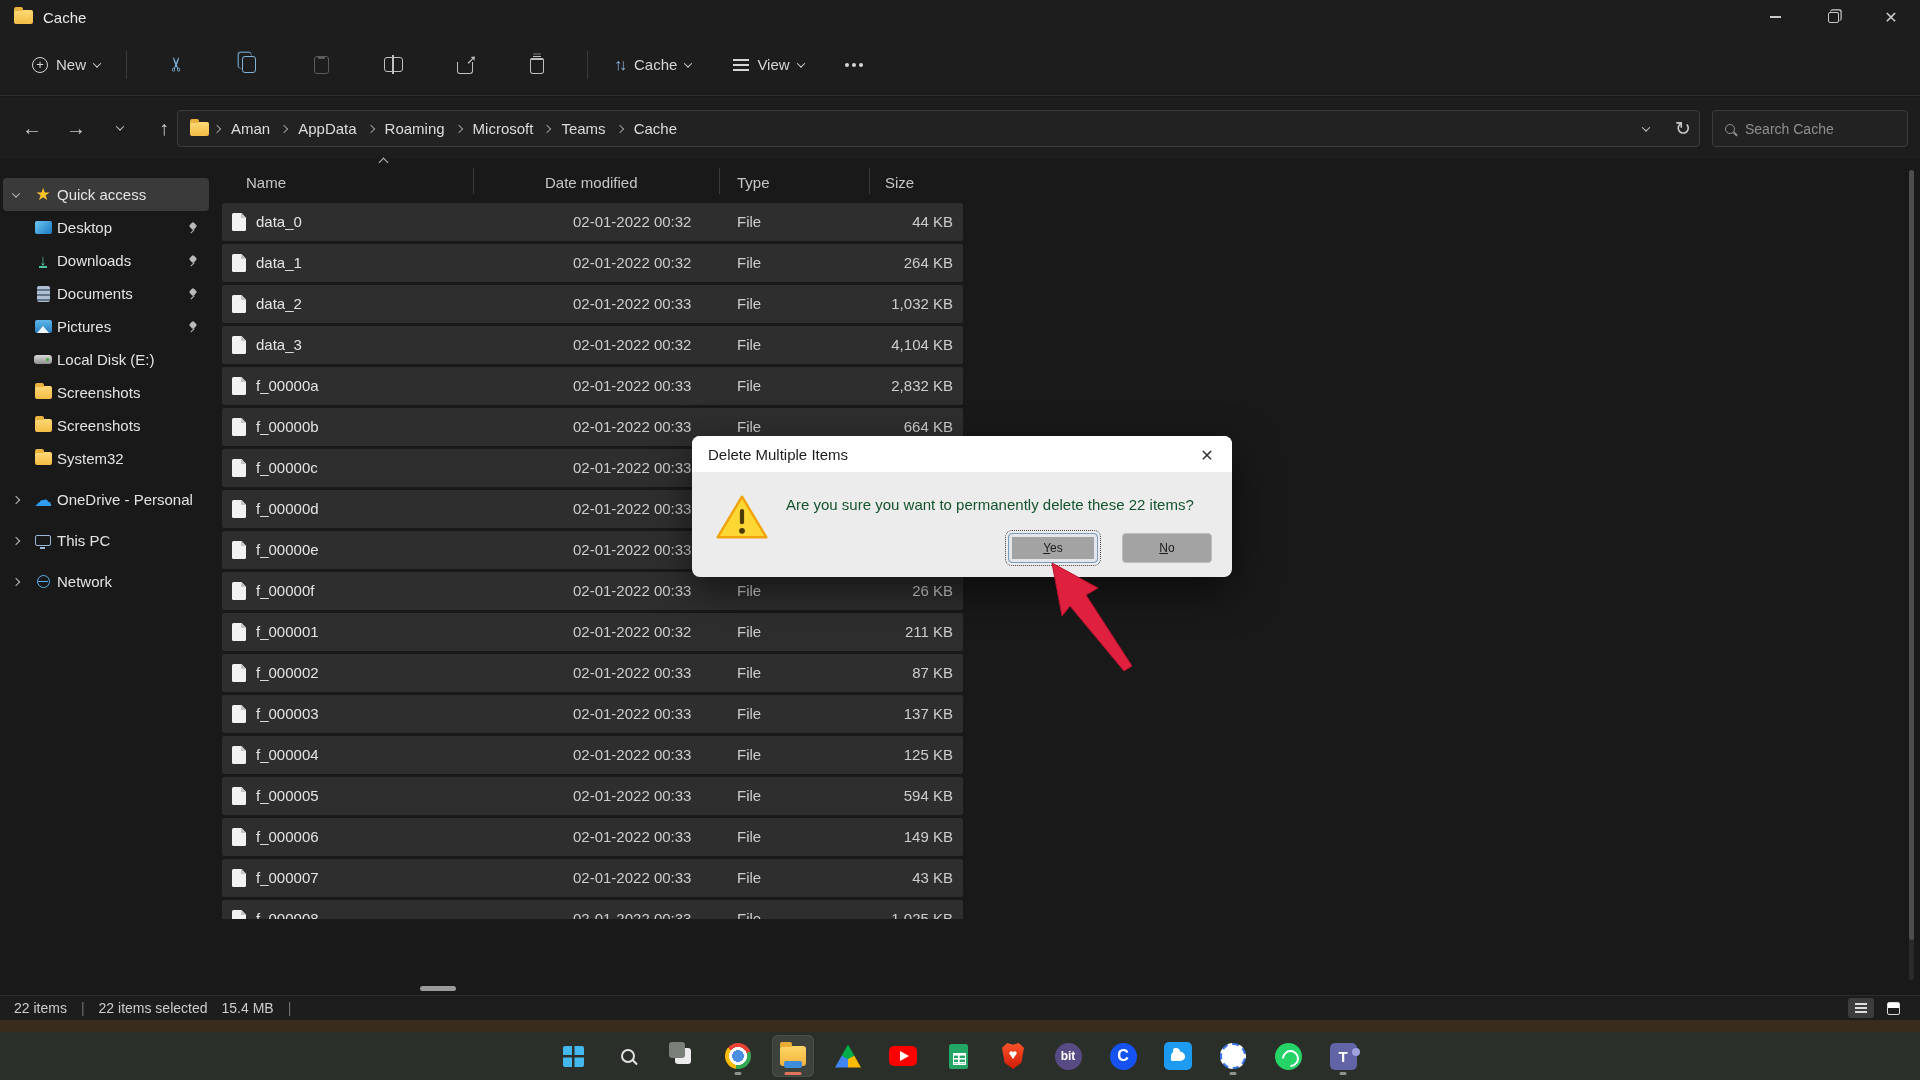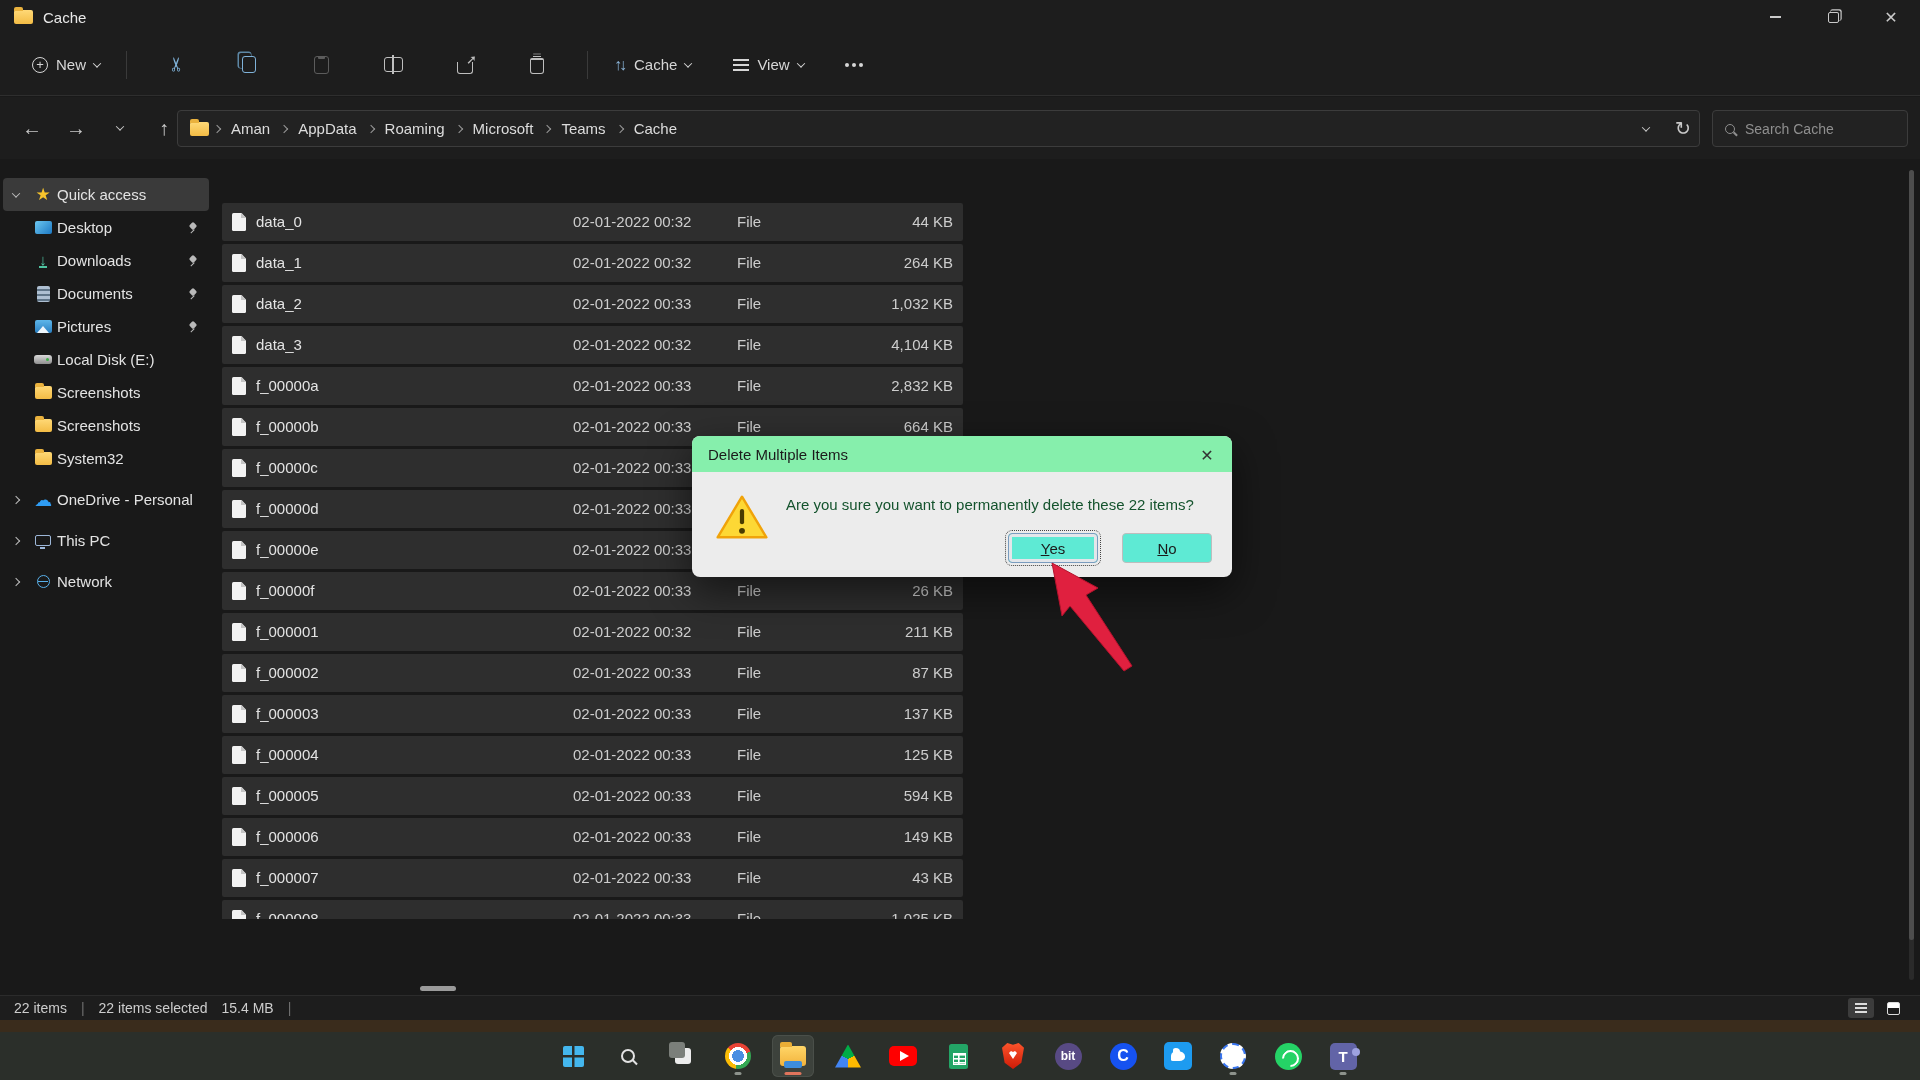--- a/index.html
+++ b/index.html
@@ -168,28 +168,28 @@
   .g-twitter .bird::before { content:""; position:absolute; left:2px; top:-3px; width:7px; height:6px; background:#fff; border-radius:60% 90% 0 60%; }
   .g-signal { width:26px; height:26px; border-radius:50%; background:#fff; border:2.5px dashed #3a76f0; }
   .g-whatsapp { width:27px; height:27px; border-radius:50%; background:#25d366; position:relative; }
   .g-whatsapp::after { content:""; position:absolute; left:7px; top:7px; width:13px; height:13px; border:2.6px solid #fff; border-radius:50%; border-left-color:transparent; transform:rotate(-45deg); }
   .g-teams { width:27px; height:27px; border-radius:5px; background:#6264a7; color:#fff; display:flex; align-items:center; justify-content:center; font-size:15px; font-weight:bold; position:relative; }
   .g-teams::after { content:""; position:absolute; right:-3px; top:5px; width:8px; height:8px; border-radius:50%; background:#9ea2e0; }
 
   
   .dialog { position:absolute; left:692px; top:436px; width:540px; height:141px; border-radius:8px;
     background:#ececec; box-shadow:0 14px 40px rgba(0,0,0,.55); color:#1b1b1b; overflow:hidden; }
-  .dlg-title { height:36px; background:#86efac; display:flex; align-items:center; padding-left:16px; font-size:15px; }
+  .dlg-title { height:36px; background:#ffffff; display:flex; align-items:center; padding-left:16px; font-size:15px; }
   .dlg-close { position:absolute; right:14px; top:8px; width:22px; height:22px; display:flex; align-items:center; justify-content:center; font-size:16px; color:#333; }
   .dlg-body { position:relative; height:105px; }
   .dlg-warn { position:absolute; left:24px; top:22px; }
   .dlg-msg { position:absolute; left:94px; top:24px; font-size:15px; color:#14532d; }
   .dlg-btns { position:absolute; right:20px; bottom:14px; display:flex; gap:24px; }
-  .dlg-btn { min-width:90px; height:30px; background:#5eead4; border:1px solid #bdbdbd; border-radius:4px;
-    font-size:15px; display:flex; align-items:center; justify-content:center; }
+  .dlg-btn { min-width:90px; height:30px; background:#a3a3a3; border:1px solid #bdbdbd; border-radius:4px;
+    font-size:12px; display:flex; align-items:center; justify-content:center; }
   .dlg-btn u { text-decoration:underline; }
   .dlg-btn.focus { border:1px solid #7a9cbf; outline:1px dotted #444; outline-offset:2px; box-shadow:0 0 0 3px #e3e6ea inset; }
 
   
   .arrow-svg { position:absolute; left:0; top:0; width:1920px; height:1080px; pointer-events:none; z-index:60; }
   .watermark { position:absolute; right:2px; top:1028px; z-index:70; font-family:"DejaVu Serif","Liberation Serif",serif;
     font-size:44px; color:#fff; letter-spacing:1px;
     text-shadow:0 0 2px #e11,0 0 4px #e11,2px 2px 2px #c00,-2px -2px 2px #c00,2px -2px 2px #c00,-2px 2px 2px #c00; }
 </style>
 </head>
@@ -379,20 +379,30 @@
           <span class="sb-chev">
             <span class="chev chev-right"></span>
           </span>
           <span class="sb-ico">
             <span class="si-network"></span>
           </span>
           <span class="sb-label">Network</span>
         </div>
       </aside>
     <section class="filearea">
+      <div class="colheads">
+        <span class="sort-caret"></span>
+        <span class="h h-name">Name</span>
+        <span class="h h-date">Date modified</span>
+        <span class="h h-type">Type</span>
+        <span class="h h-size">Size</span>
+        <span class="h-div" style="left:251px"></span>
+        <span class="h-div" style="left:497px"></span>
+        <span class="h-div" style="left:647px"></span>
+      </div>
       <div class="rows" id="rows">
           <div class="row">
             <span class="ico-file"></span>
             <span class="c c-name">data_0</span>
             <span class="c c-date">02-01-2022 00:32</span>
             <span class="c c-type">File</span>
             <span class="c c-size">44 KB</span>
           </div>
           <div class="row">
             <span class="ico-file"></span>

